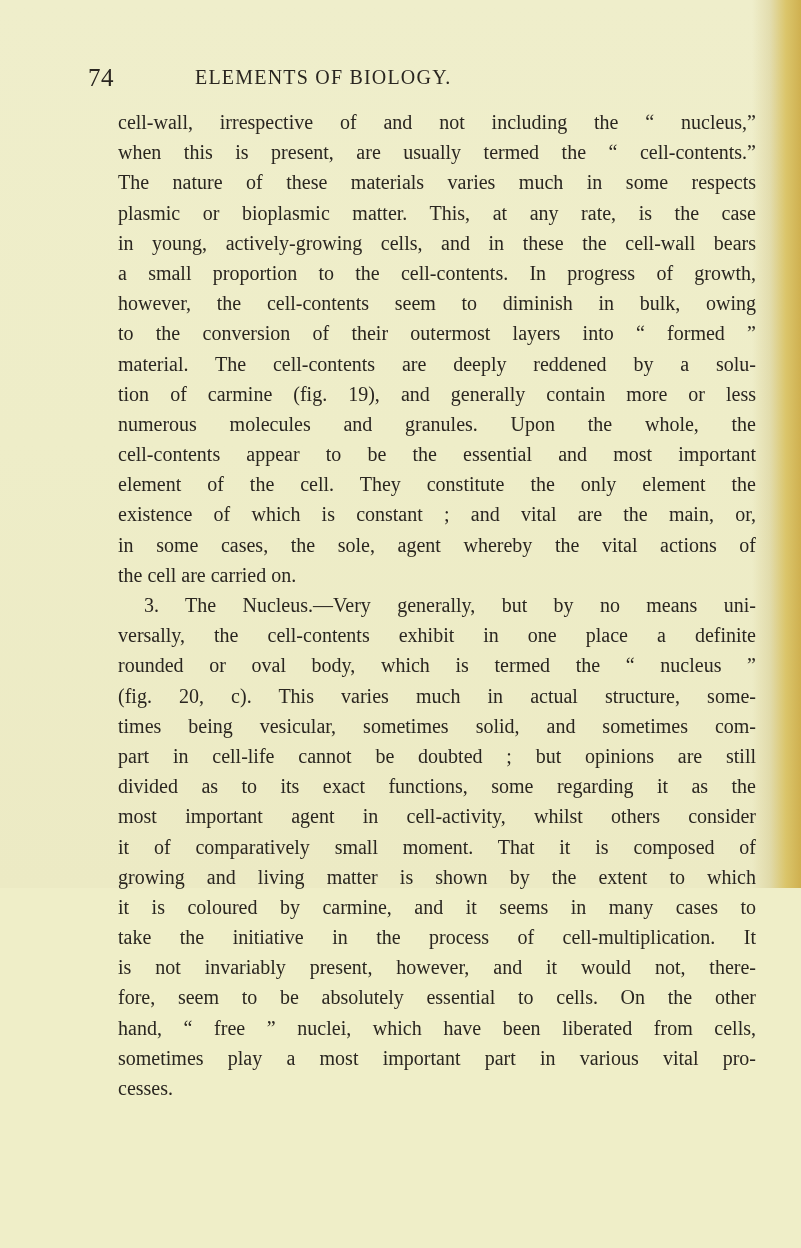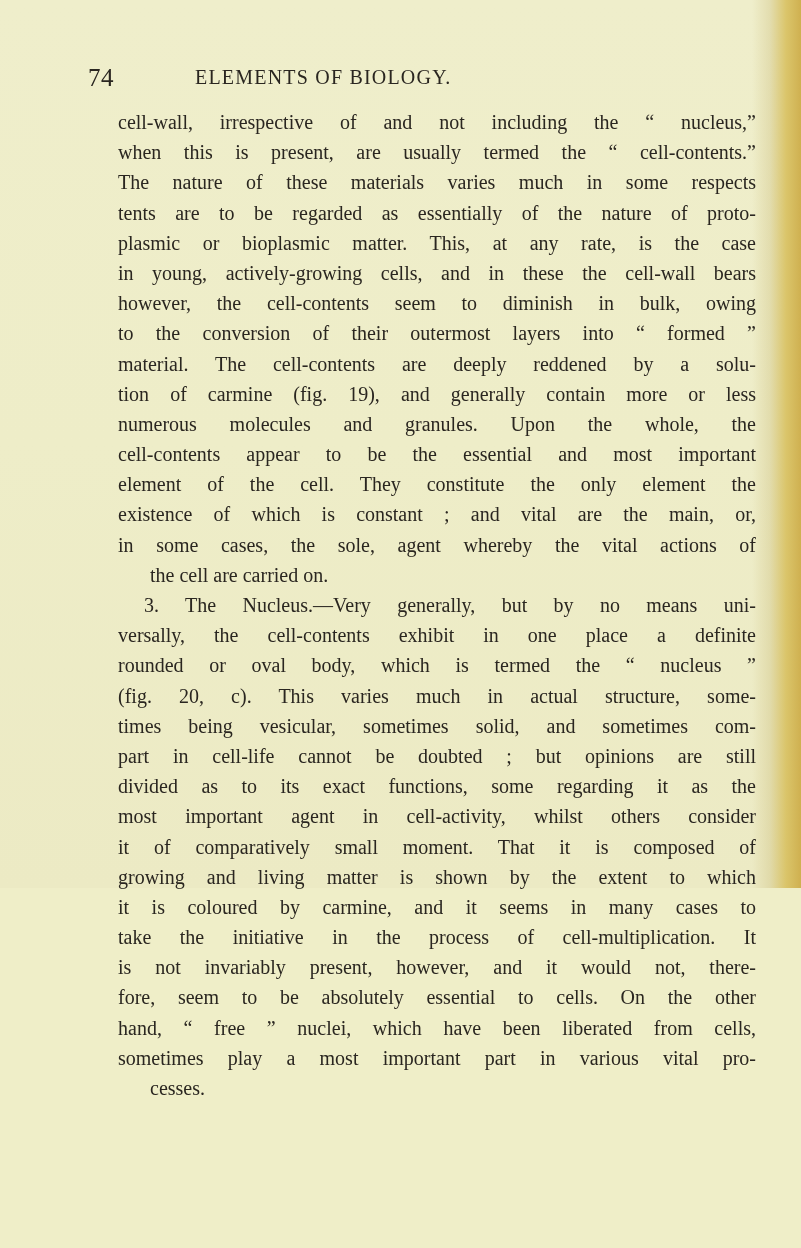--- a/index.html
+++ b/index.html
@@ -53,21 +53,20 @@
     }
     .line {
       height: 30.2px;
       line-height: 30.2px;
       white-space: nowrap;
       text-align: justify;
       text-align-last: justify;
     }
     .line.last {
       text-align-last: left;
-      margin-left: 32px;
     }
     .line.indent {
       padding-left: 26px;
     }
     .italic {
     }
   </style>
 </head>
 <body>
 
@@ -76,23 +75,23 @@
   <div class="header">
     <span class="page-number">74</span>
     <span class="running-title">ELEMENTS OF BIOLOGY.</span>
   </div>
 
   <div class="body-text">
     <div>
       <div class="line">cell-wall, irrespective of and not including the “ nucleus,”</div>
       <div class="line">when this is present, are usually termed the “ cell-contents.”</div>
       <div class="line">The nature of these materials varies much in some respects</div>
-      <div class="line">tents are to be regarded as essentially of the nature of proto-</div>
       <div class="line">plasmic or bioplasmic matter.  This, at any rate, is the case</div>
       <div class="line">in young, actively-growing cells, and in these the cell-wall bears</div>
+      <div class="line">a small proportion to the cell-contents.  In progress of growth,</div>
       <div class="line">however, the cell-contents seem to diminish in bulk, owing</div>
       <div class="line">to the conversion of their outermost layers into “ formed ”</div>
       <div class="line">material.  The cell-contents are deeply reddened by a solu-</div>
       <div class="line">tion of carmine (fig. 19), and generally contain more or less</div>
       <div class="line">numerous molecules and granules.  Upon the whole, the</div>
       <div class="line">cell-contents appear to be the essential and most important</div>
       <div class="line">element of the cell.  They constitute the only element the</div>
       <div class="line">existence of which is constant ; and vital are the main, or,</div>
       <div class="line">in some cases, the sole, agent whereby the vital actions of</div>
       <div class="line last">the cell are carried on.</div>

